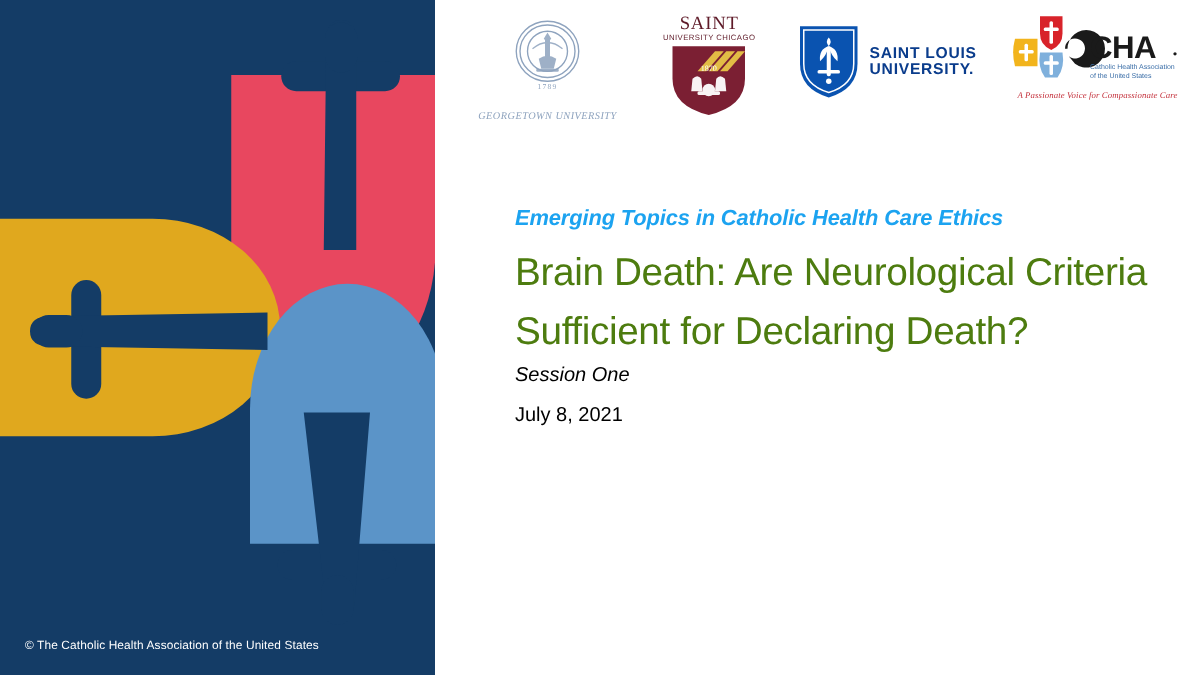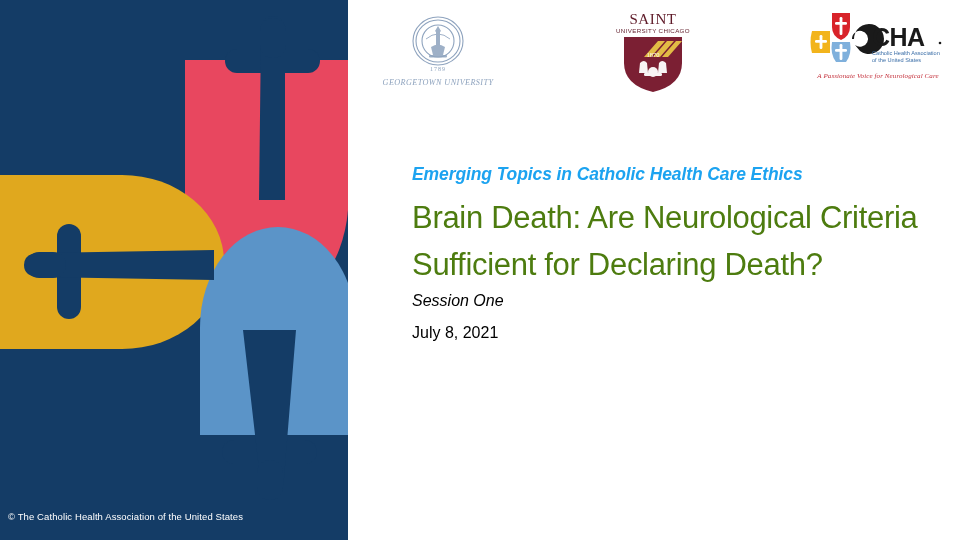--- a/index.html
+++ b/index.html
@@ -31,21 +31,21 @@
     background: #143C66;
     overflow: hidden;
   }
   #artwork svg {
     display: block;
     width: 348px;
     height: 540px;
   }
   #copyright {
     position: absolute;
-    left: 8px;
+    left: 20px;
     bottom: 18px;
     font-family: "Liberation Sans", sans-serif;
     font-size: 9.5px;
     color: #ffffff;
     letter-spacing: 0.1px;
     white-space: nowrap;
   }
 
   
   #content {
@@ -71,21 +71,21 @@
   .logo {
     display: flex;
     flex-direction: column;
     align-items: center;
     justify-content: flex-start;
   }
 
   
   #logo-georgetown { width: 120px; padding-top: 6px; }
   #logo-georgetown .gt-word {
-    margin-top: 2px;
+    margin-top: 12px;
     font-family: "Liberation Serif", serif;
     font-style: italic;
     font-size: 8.2px;
     color: #8EA3BE;
     letter-spacing: 0.4px;
     white-space: nowrap;
   }
 
   
   #logo-loyola { width: 96px; padding-top: 4px; }
@@ -250,20 +250,38 @@
           <text x="33" y="22" font-family="Liberation Serif, serif" font-size="6.5" fill="#ffffff" text-anchor="middle">1870</text>
           <g fill="#ffffff" opacity="0.95">
             <path d="M20 28 q4 -4 7 0 l1 10 -9 0 z"></path>
             <path d="M46 28 q-4 -4 -7 0 l-1 10 9 0 z"></path>
             <circle cx="33" cy="37" r="5"></circle>
             <rect x="24" y="38" width="18" height="3" rx="1.2"></rect>
           </g>
         </svg>
       </div>
 
+      <div class="logo" id="logo-slu">
+        <svg width="52" height="62" viewBox="0 0 52 62">
+          <path d="M3 3 L49 3 L49 33 Q49 53 26 60 Q3 53 3 33 Z" fill="#0A53B0"></path>
+          <path d="M6 6 L46 6 L46 33 Q46 50 26 56 Q6 50 6 33 Z" fill="none" stroke="#ffffff" stroke-width="1.2"></path>
+          <g fill="#ffffff">
+            <path d="M26 12 q3 3 0 7 q-3 -4 0 -7 z"></path>
+            <path d="M26 19 q-2 8 -7 12 q-1 -10 7 -12 z"></path>
+            <path d="M26 19 q2 8 7 12 q1 -10 -7 -12 z"></path>
+            <rect x="24.4" y="19" width="3.2" height="24" rx="1.4"></rect>
+            <rect x="17" y="38" width="18" height="2.8" rx="1.3"></rect>
+            <circle cx="26" cy="47" r="2.2"></circle>
+          </g>
+        </svg>
+        <div class="slu-text">
+          <div class="slu-l1">SAINT LOUIS</div>
+          <div class="slu-l2">UNIVERSITY.</div>
+        </div>
+      </div>
 
       <div class="logo" id="logo-cha">
         <svg width="136" height="54" viewBox="0 0 136 54">
 
           <path d="M22 1 L40 1 L40 15 Q40 24 31 28 Q22 24 22 15 Z" fill="#D8232A"></path>
           <g fill="#ffffff">
             <rect x="29.6" y="5" width="2.8" height="18" rx="1.2"></rect>
             <rect x="25" y="10" width="12" height="2.8" rx="1.2"></rect>
           </g>
 
@@ -280,21 +298,21 @@
           </g>
 
           <path d="M44 27 a15 15 0 1 1 6 12 l-5 -6 a8 8 0 1 0 -3 -6 z" fill="#1A1A1A"></path>
 
           <text x="62" y="34" font-family="Liberation Sans, sans-serif" font-size="25" font-weight="bold" fill="#1A1A1A" letter-spacing="-0.5">CHA</text>
           <circle cx="130" cy="31" r="1.3" fill="#1A1A1A"></circle>
 
           <text x="62" y="43" font-family="Liberation Sans, sans-serif" font-size="5.6" fill="#3C6FA8">Catholic Health Association</text>
           <text x="62" y="50" font-family="Liberation Sans, sans-serif" font-size="5.6" fill="#3C6FA8">of the United States</text>
         </svg>
-        <div class="cha-tag">A Passionate Voice for Neurological Care</div>
+        <div class="cha-tag">A Passionate Voice for Compassionate Care</div>
       </div>
 
     </div>
 
     <div id="title-block">
       <div id="eyebrow">Emerging Topics in Catholic Health Care Ethics</div>
       <div id="main-title">Brain Death: Are Neurological Criteria Sufficient for Declaring Death?</div>
       <div id="session">Session One</div>
       <div id="date">July 8, 2021</div>
     </div>

